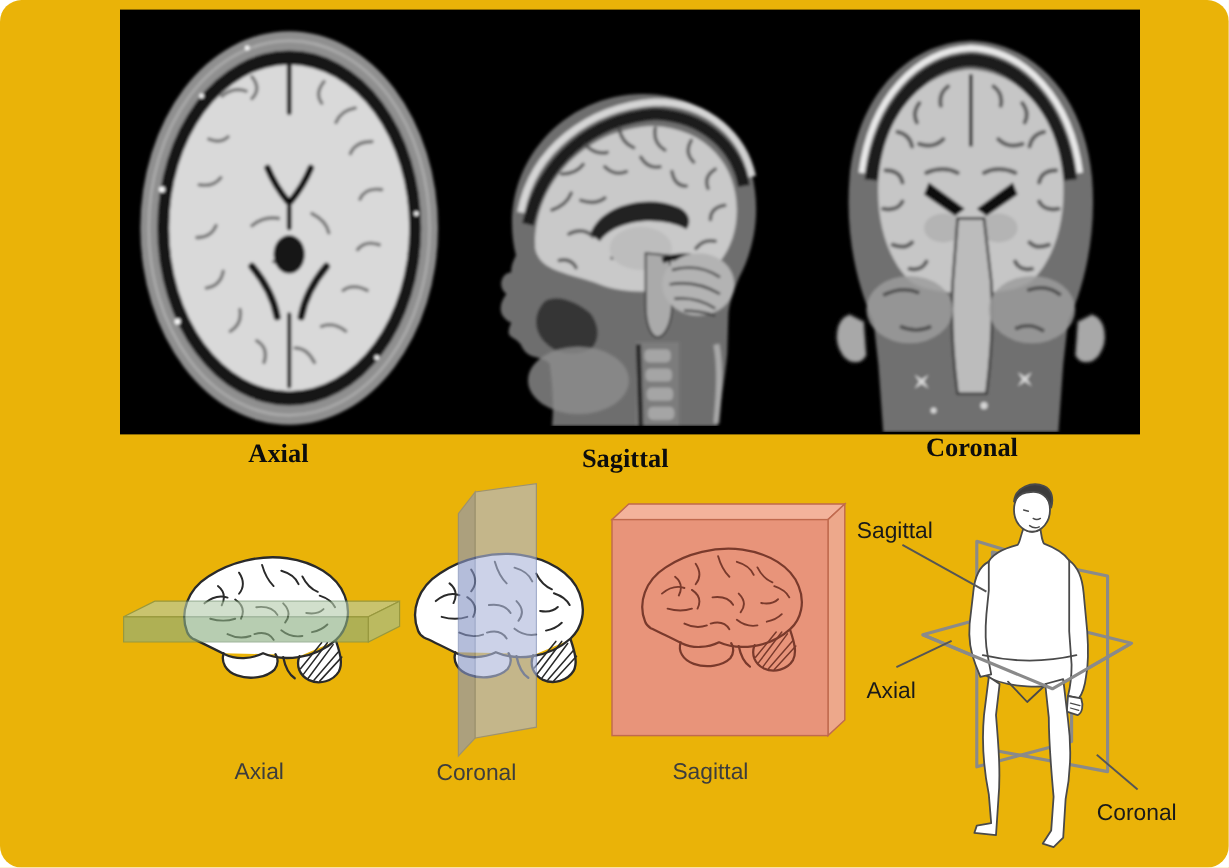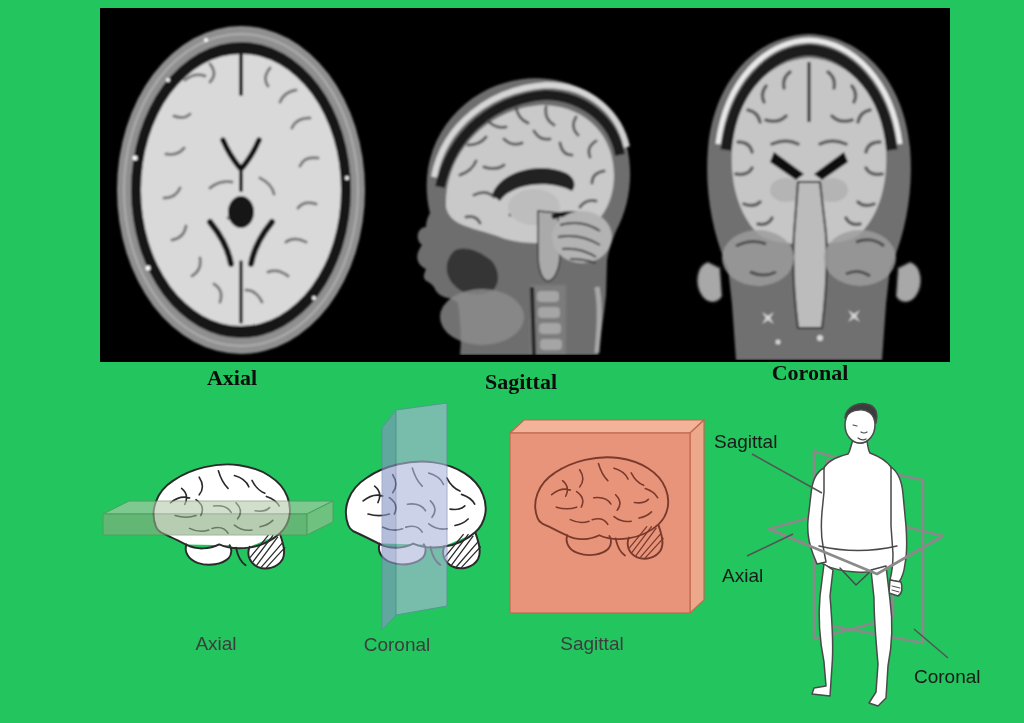--- a/index.html
+++ b/index.html
@@ -1,17 +1,17 @@
 <!DOCTYPE html>
 <html><head>
 <meta charset="utf-8">
 <style>
   html,body{margin:0;padding:0;background:#fff;}
-  .figure{position:relative;width:1024px;height:723px;background:#22c55e;overflow:hidden;
-          font-family:"Liberation Sans",sans-serif;}
+  .figure{position:relative;width:1024px;height:723px;background:#eab308;overflow:hidden;
+          font-family:"Liberation Sans",sans-serif;border-radius:18px;}
   .mri-panel{position:absolute;left:100px;top:8px;width:850px;height:354px;background:#000;}
   .mri-panel svg{position:absolute;display:block;}
   .scan-label{position:absolute;width:150px;text-align:center;
               font-family:"Liberation Serif",serif;font-weight:bold;font-size:22px;color:#0d0d0d;}
   .lbl-axial-top{left:157px;top:365px;}
   .lbl-sagittal-top{left:446px;top:369px;}
   .lbl-coronal-top{left:735px;top:360px;}
   .diagram-label{position:absolute;width:130px;text-align:center;font-size:19px;color:#3d3d3d;}
   .lbl-axial-bot{left:151px;top:633px;}
   .lbl-coronal-bot{left:332px;top:634px;}

